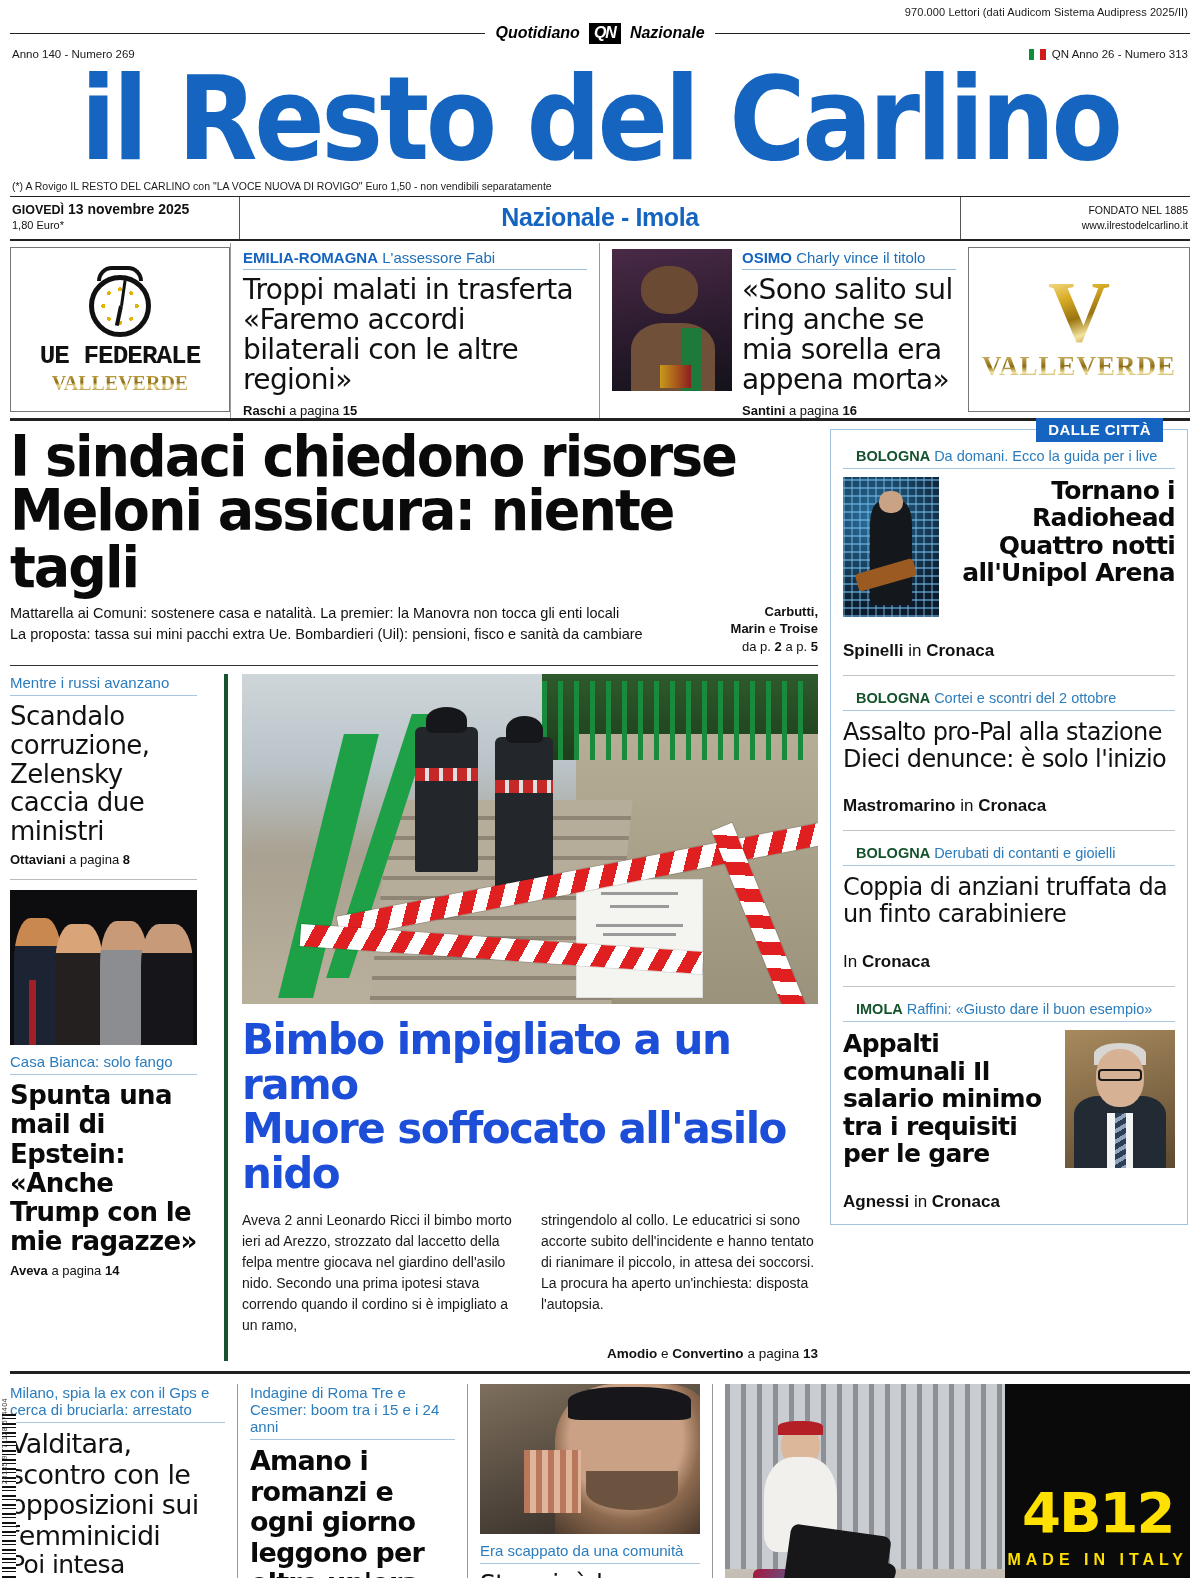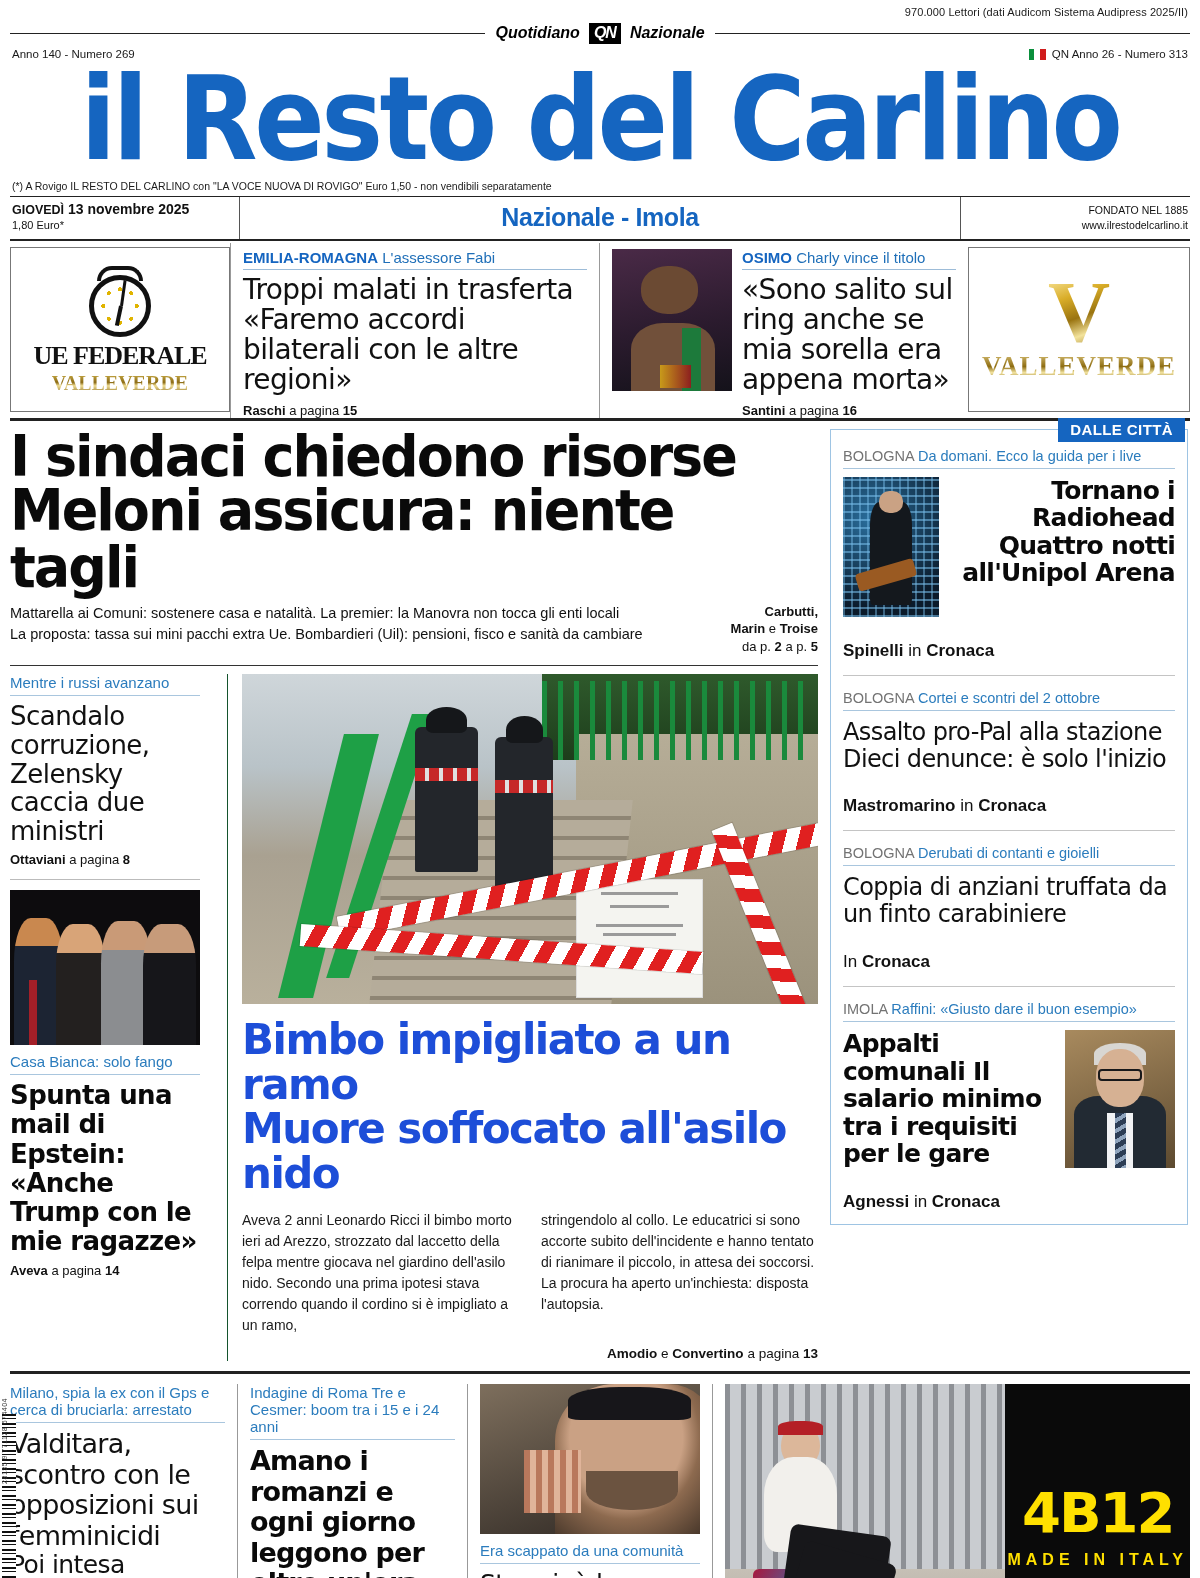--- a/index.html
+++ b/index.html
@@ -105,21 +105,21 @@
       radial-gradient(circle at 8% 50%, #e0b400 0 2px, transparent 2px),
       radial-gradient(circle at 22% 18%, #e0b400 0 2px, transparent 2px);
   }
   .ad-clock .hand-h, .ad-clock .hand-m {
     position: absolute; background: #111; transform-origin: bottom center;
   }
   .ad-clock .hand-h { width: 4px; height: 20px; left: 49%; top: 23px; transform: rotate(192deg); }
   .ad-clock .hand-m { width: 3px; height: 26px; left: 50%; top: 17px; transform: rotate(8deg); }
   .ad-foot1 {
     font-size: 26px; font-weight: bold; letter-spacing: -1px;
-    font-family: Liberation Serif, serif; margin-top: 4px; color: #111;
+    font-family: Liberation Mono, monospace; margin-top: 4px; color: #111;
   }
   .ad-foot2 {
     font-size: 20px; font-weight: bold; letter-spacing: 0px;
     font-family: "Liberation Serif", serif;
     background: linear-gradient(180deg,#d8bb52 0%, #8c6c16 45%, #f0dd93 60%, #7a5c10 100%);
     -webkit-background-clip: text; background-clip: text; color: transparent;
     margin-top: 1px;
   }
 
   .brief {
@@ -173,21 +173,21 @@
     display: flex; align-items: flex-start; gap: 14px;
     margin-top: 12px; padding-bottom: 10px; border-bottom: 1.5px solid #333;
   }
   .lead-sub { flex: 1; font-size: 14.5px; line-height: 1.45; color: #111; }
   .lead-credit {
     width: 108px; flex: none; text-align: right; font-size: 13px; line-height: 1.35;
   }
   .lead-credit b { font-weight: bold; }
 
   .cols { display: flex; margin-top: 8px; }
-  .col-a { width: 218px; flex: none; padding-right: 27px; border-right: 1px solid #14532d; }
+  .col-a { width: 218px; flex: none; padding-right: 27px; border-right: 4px solid #14532d; }
   .col-b { flex: 1; padding-left: 14px; min-width: 0; }
 
   .small-kicker {
     font-size: 15px; color: #2b7cbd; border-bottom: 1px solid #a9c6de;
     padding-bottom: 4px; margin-bottom: 6px;
   }
   .col-hl-light {
     font-size: 26px; line-height: 1.1; letter-spacing: -.5px;
     font-family: "DejaVu Sans", sans-serif; color: #111;
   }
@@ -254,28 +254,28 @@
   .photo-epstein .p { position: absolute; bottom: 0; border-radius: 34% 34% 0 0; }
   .pe1 { left: 2%;  width: 26%; height: 82%; background: linear-gradient(180deg,#c9884f 0 22%, #1c2433 22%); }
   .pe2 { left: 24%; width: 26%; height: 78%; background: linear-gradient(180deg,#d8a478 0 24%, #23201f 24%); }
   .pe3 { left: 48%; width: 26%; height: 80%; background: linear-gradient(180deg,#c99a77 0 23%, #8b8d90 23%); }
   .pe4 { left: 70%; width: 28%; height: 78%; background: linear-gradient(180deg,#c79b7a 0 24%, #16161a 24%); }
   .photo-epstein .tie { position: absolute; left: 10%; bottom: 0; width: 4%; height: 42%; background: #a31f28; }
 
   
   .rail-box { border: 1.5px solid #9ec4e3; padding: 10px 12px 12px 12px; position: relative; }
   .rail-badge {
-    position: absolute; top: -12px; right: 2px; background: #1565c0; color: #fff;
+    position: absolute; top: -12px; right: 24px; background: #1565c0; color: #fff;
     font-size: 15px; font-weight: bold; letter-spacing: .4px; padding: 3px 12px 4px 12px;
   }
   .city-kicker {
     font-size: 14.5px; color: #2b7cbd; border-bottom: 1px solid #a9c6de;
     padding-bottom: 4px; margin-bottom: 8px;
   }
-  .city-kicker b { color: #737373; font-weight: normal; }
+  .city-kicker b { color: #14532d; font-weight: bold; margin-left: 13px; }
   .rail-item { padding-top: 14px; }
   .rail-item.first { padding-top: 8px; }
   .rail-sep { border-top: 1px solid #c4c4c4; margin-top: 14px; }
   .rail-flow { display: flex; gap: 10px; }
   .rail-hl-bold {
     font-size: 25px; line-height: 1.1; font-weight: bold; letter-spacing: -.7px;
     font-family: "DejaVu Sans", sans-serif; color: #0a0a0a; text-align: right; flex: 1;
   }
   .rail-hl-light {
     font-size: 24px; line-height: 1.12; letter-spacing: -.6px;

